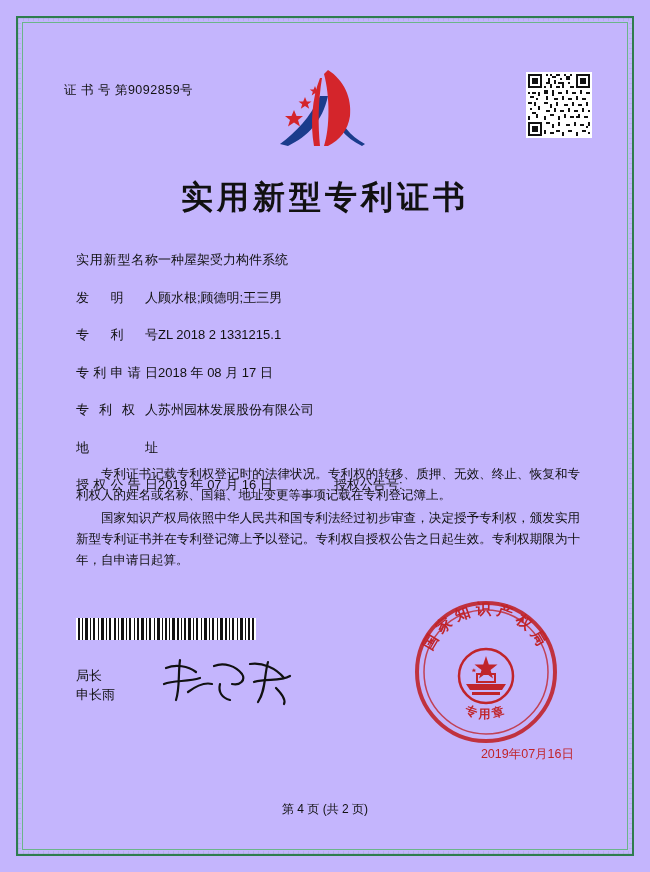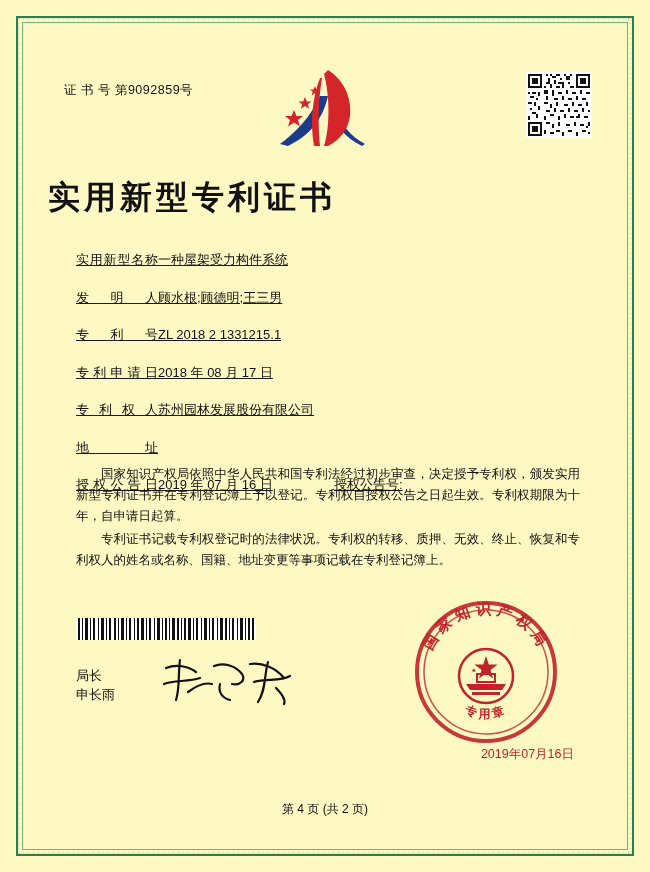--- a/index.html
+++ b/index.html
@@ -11,21 +11,21 @@
     width: 650px;
     height: 872px;
     font-family: "Liberation Sans", sans-serif;
     color: #1a1a1a;
     overflow: hidden;
   }
   .page {
     position: relative;
     width: 650px;
     height: 872px;
-    background: #fef9c3;
+    background: #c4b5fd;
     box-sizing: border-box;
   }
   
   .frame-outer {
     position: absolute;
     left: 16px;
     top: 16px;
     right: 16px;
     bottom: 16px;
     border: 2px solid #2e7d4f;
@@ -92,33 +92,33 @@
     top: 26px;
     width: 66px;
     height: 66px;
   }
 
   .main-title {
     position: absolute;
     left: 0;
     right: 0;
     top: 130px;
+    text-align: center;
     font-family: "DejaVu Serif", "Liberation Serif", serif;
     font-size: 32px;
     font-weight: bold;
     letter-spacing: 4px;
     color: #111;
   }
 
   .fields {
     position: absolute;
     left: 28px;
     right: 18px;
     top: 205px;
-    text-decoration: underline;
   }
   .field-row {
     display: flex;
     align-items: baseline;
     margin-bottom: 19.5px;
     font-size: 13px;
     color: #111;
   }
   .field-label {
     flex: 0 0 auto;
@@ -384,22 +384,22 @@
 
       <div class="field-row dual">
         <span class="field-label spread">授权公告日</span>
         <span class="field-value">2019 年 07 月 16 日</span>
         <span class="field-label2">授权公告号:</span>
       </div>
 
     </div>
 
     <div class="paragraphs">
+      <p>专利证书记载专利权登记时的法律状况。专利权的转移、质押、无效、终止、恢复和专利权人的姓名或名称、国籍、地址变更等事项记载在专利登记簿上。</p>
       <p>国家知识产权局依照中华人民共和国专利法经过初步审查，决定授予专利权，颁发实用新型专利证书并在专利登记簿上予以登记。专利权自授权公告之日起生效。专利权期限为十年，自申请日起算。</p>
-      <p>专利证书记载专利权登记时的法律状况。专利权的转移、质押、无效、终止、恢复和专利权人的姓名或名称、国籍、地址变更等事项记载在专利登记簿上。</p>
     </div>
 
     <div class="barcode">
       <svg viewBox="0 0 180 22" width="180" height="22" xmlns="http://www.w3.org/2000/svg" shape-rendering="crispEdges">
         <rect width="180" height="22" fill="#ffffff"></rect>
         <g fill="#111111">
           <rect x="2" y="0" width="2" height="22"></rect>
             <rect x="6" y="0" width="1" height="22"></rect>
             <rect x="9" y="0" width="3" height="22"></rect>
           <rect x="14" y="0" width="1" height="22"></rect>

